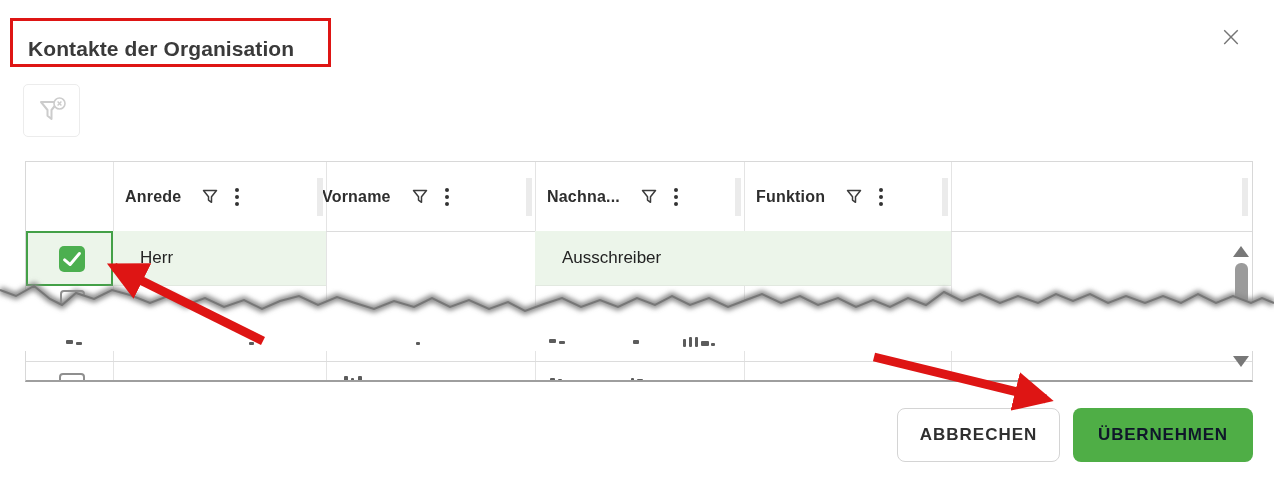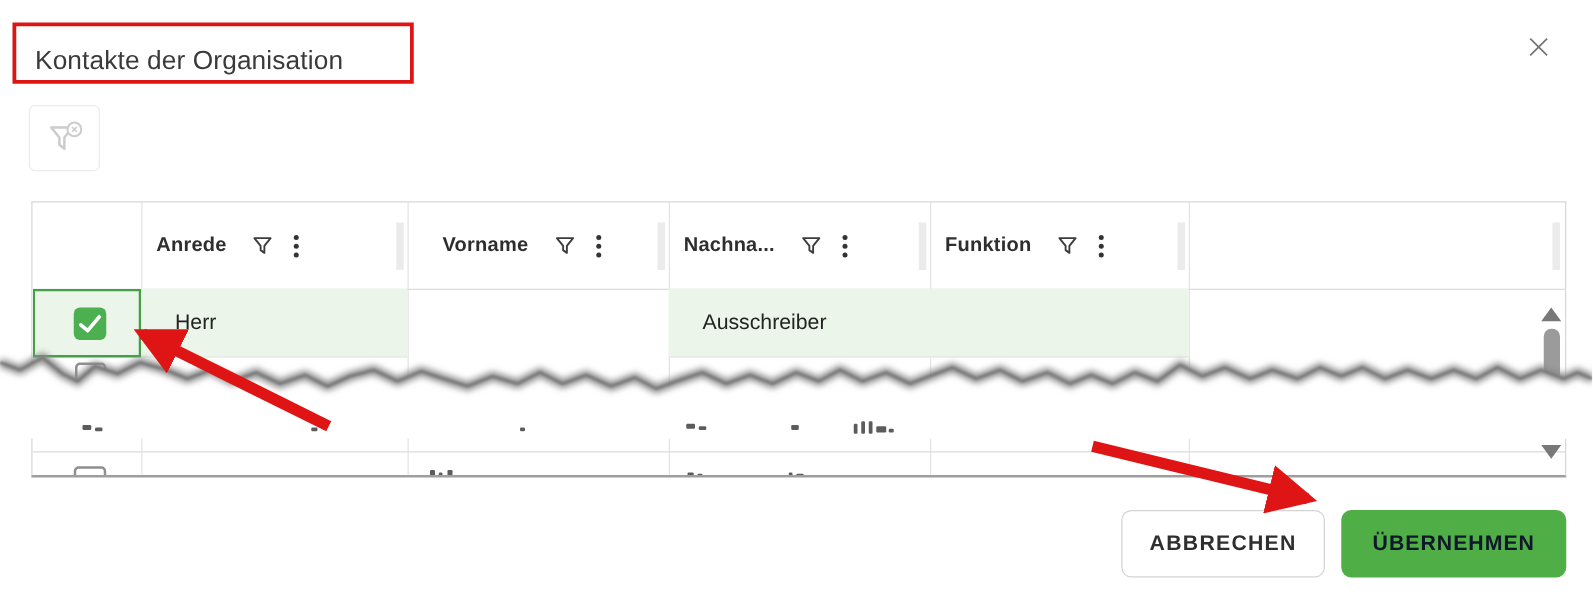--- a/index.html
+++ b/index.html
@@ -2,21 +2,21 @@
 <html><head>
 <meta charset="utf-8">
 <style>
   html,body{margin:0;padding:0;background:#fff;}
   .stage{position:relative;width:1274px;height:484px;background:#ffffff;overflow:hidden;
          font-family:"Liberation Sans",sans-serif;}
 
   
   .title-box{position:absolute;left:10px;top:18px;width:315px;height:43px;
              border:3px solid #de1514;display:flex;align-items:center;}
-  .title-box h1{margin:12px 0 0 15px;font-size:21px;font-weight:400;color:#3a3a3a;letter-spacing:.1px;}
+  .title-box h1{margin:12px 0 0 15px;font-size:21px;font-weight:700;color:#3a3a3a;letter-spacing:.1px;}
 
   .close-btn{position:absolute;left:1214px;top:20px;width:34px;height:34px;border:0;background:transparent;
              color:#757575;font-size:28px;line-height:32px;font-weight:300;cursor:pointer;padding:0;
              font-family:"DejaVu Sans",sans-serif;}
 
   
   .filter-btn{position:absolute;left:23px;top:84px;width:57px;height:53px;background:#fff;
               border:1px solid #ececec;border-radius:5px;display:flex;align-items:center;justify-content:center;cursor:default;}
 
   
@@ -96,21 +96,21 @@
       <span class="hlabel">Anrede</span>
       <svg class="funnel" width="16" height="15" viewBox="0 0 16 15">
         <path d="M1.5 1.5 h13 l-5 6.2 v5.6 l-3 -2.2 v-3.4 z" fill="none" stroke="#3c3c3c" stroke-width="1.5" stroke-linejoin="round"></path>
       </svg>
       <span class="kebab">
           <i></i>
           <i></i>
           <i></i>
         </span>
     </div>
-    <div class="hcell" style="left:316px;width:209px">
+    <div class="hcell" style="left:284px;width:209px">
       <span class="hlabel">Vorname</span>
       <svg class="funnel" width="16" height="15" viewBox="0 0 16 15">
         <path d="M1.5 1.5 h13 l-5 6.2 v5.6 l-3 -2.2 v-3.4 z" fill="none" stroke="#3c3c3c" stroke-width="1.5" stroke-linejoin="round"></path>
       </svg>
       <span class="kebab">
           <i></i>
           <i></i>
           <i></i>
         </span>
     </div>

